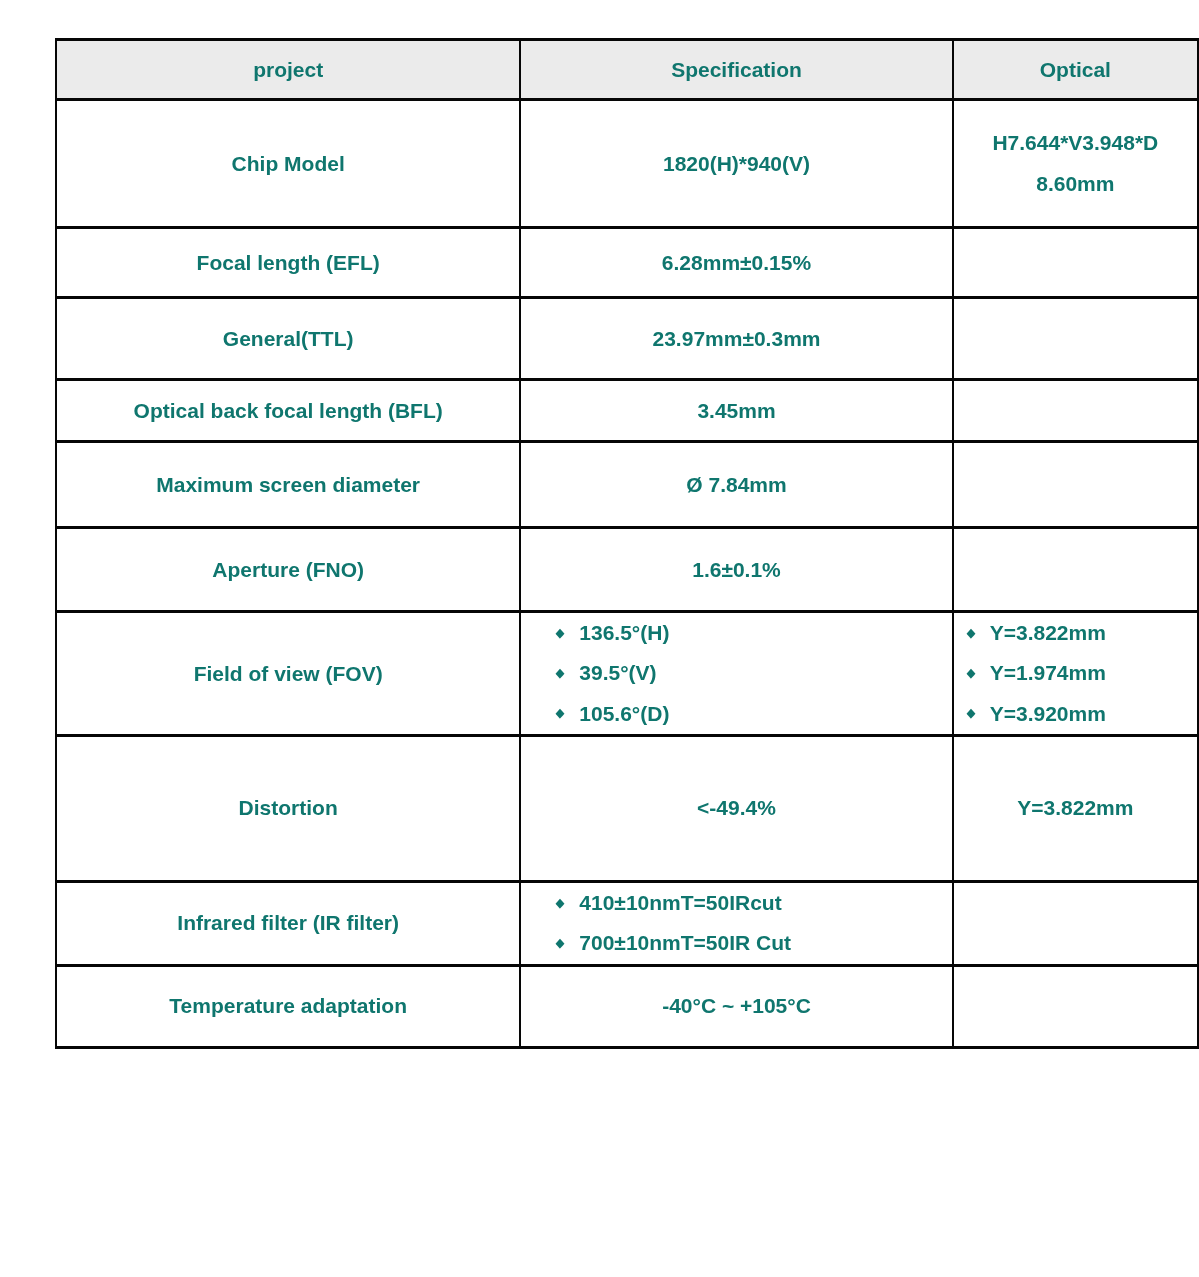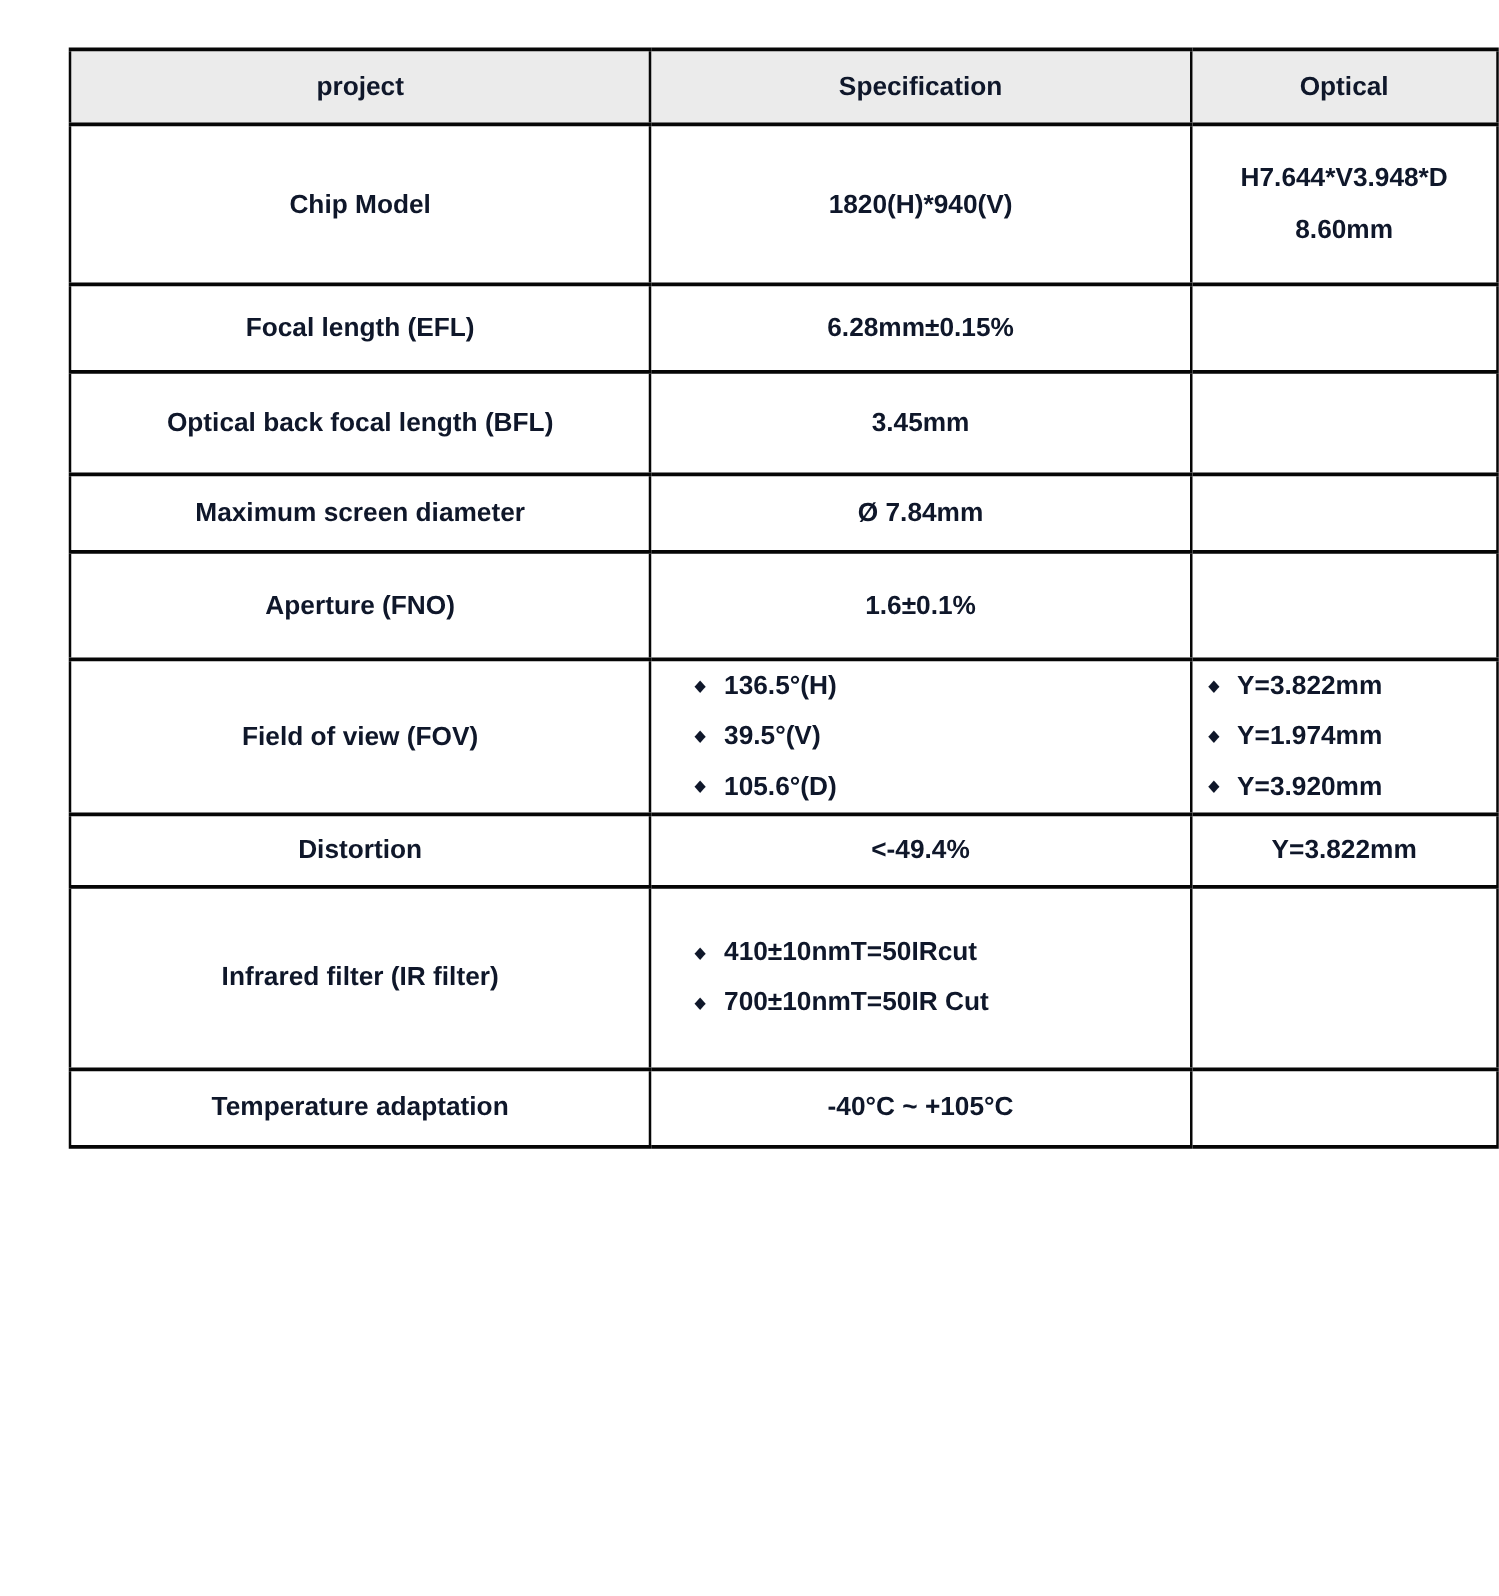--- a/index.html
+++ b/index.html
@@ -10,21 +10,21 @@
     font-family: "Liberation Sans", "DejaVu Sans", sans-serif;
   }
   .spec-table-wrap {
     position: absolute;
     left: 55px;
     top: 38px;
   }
   table.spec-table {
     border-collapse: collapse;
     table-layout: fixed;
-    color: #0f172a;
+    color: #0f766e;
     font-weight: 700;
     font-size: 21px;
   }
   .spec-table th, .spec-table td {
     border-left: 2px solid #060606;
     border-right: 2px solid #060606;
     border-top: 3px solid #060606;
     border-bottom: 3px solid #060606;
     text-align: center;
     vertical-align: middle;
@@ -97,20 +97,25 @@
         <td class="c3 remark-wrap">H7.644*V3.948*D 8.60mm</td>
       </tr>
 
 
       <tr>
         <td class="c1">Focal length (EFL)</td>
         <td class="c2">6.28mm±0.15%</td>
         <td class="c3"></td>
       </tr>
 
+      <tr>
+        <td class="c1">General(TTL)</td>
+        <td class="c2">23.97mm±0.3mm</td>
+        <td class="c3"></td>
+      </tr>
 
       <tr>
         <td class="c1">Optical back focal length (BFL)</td>
         <td class="c2">3.45mm</td>
         <td class="c3"></td>
       </tr>
 
       <tr>
         <td class="c1">Maximum screen diameter</td>
         <td class="c2">Ø 7.84mm</td>

